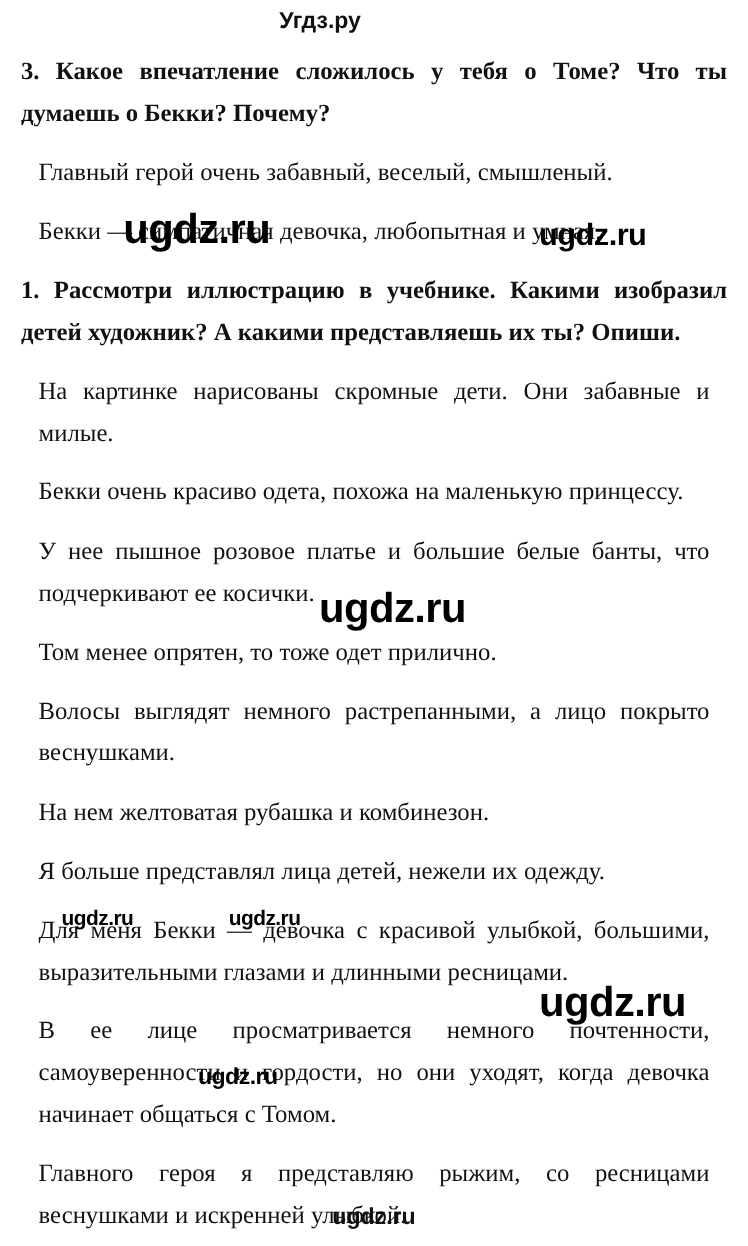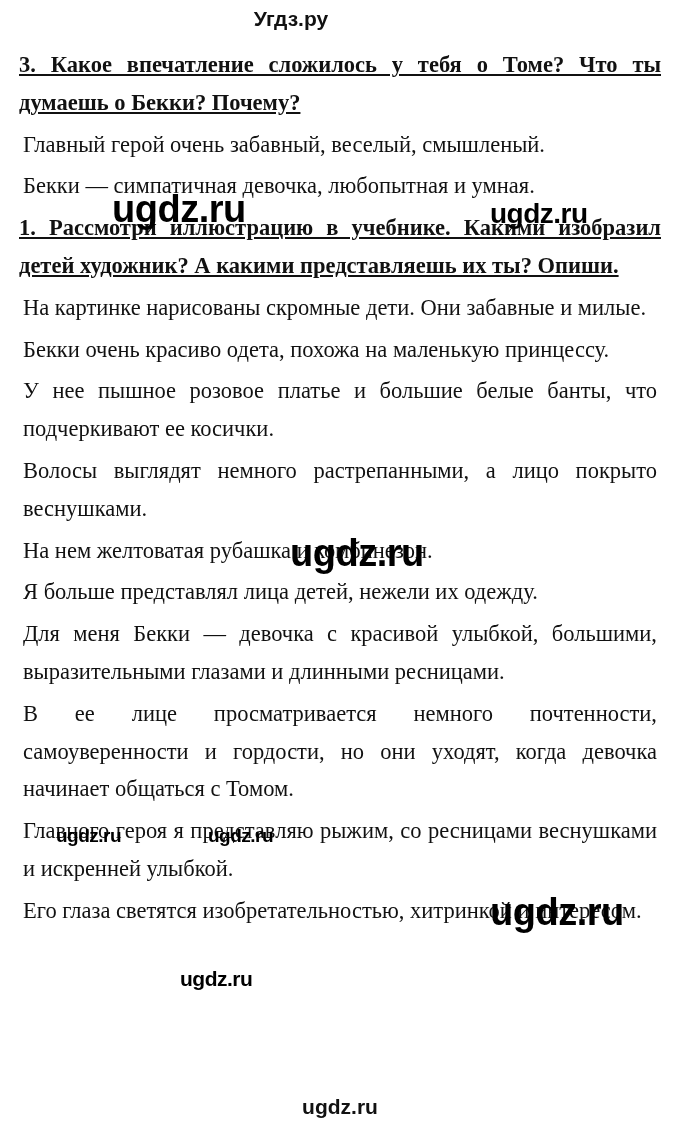--- a/index.html
+++ b/index.html
@@ -41,30 +41,29 @@
     .content {
       position: absolute;
       top: 46px;
       left: 19px;
       width: 642px;
       font-family: "Liberation Serif", serif;
       font-size: 22.5px;
       line-height: 37.8px;
     }
     .p {
-      margin: 4px;
+      margin: 16px;
       text-align: justify;
       text-align-last: left;
     }
     .q {
       font-weight: bold;
       margin: 0;
       text-align: justify;
       text-align-last: left;
-      text-decoration: underline;
     }
     .wm {
       position: absolute;
       font-family: "Liberation Sans", sans-serif;
       font-weight: bold;
       color: #000;
       white-space: nowrap;
       letter-spacing: -0.5px;
     }
   </style>
@@ -77,20 +76,21 @@
   <div>
     <p class="q">3. Какое впечатление сложилось у тебя о Томе? Что ты думаешь о Бекки? Почему?</p>
     <p class="p">Главный герой очень забавный, веселый, смышленый.</p>
     <p class="p">Бекки — симпатичная девочка, любопытная и умная.</p>
   </div>
   <div>
     <p class="q">1. Рассмотри иллюстрацию в учебнике. Какими изобразил детей художник? А какими представляешь их ты? Опиши.</p>
     <p class="p">На картинке нарисованы скромные дети. Они забавные и милые.</p>
     <p class="p">Бекки очень красиво одета, похожа на маленькую принцессу.</p>
     <p class="p">У нее пышное розовое платье и большие белые банты, что подчеркивают ее косички.</p>
+    <p class="p">Том менее опрятен, то тоже одет прилично.</p>
     <p class="p">Волосы выглядят немного растрепанными, а лицо покрыто веснушками.</p>
     <p class="p">На нем желтоватая рубашка и комбинезон.</p>
     <p class="p">Я больше представлял лица детей, нежели их одежду.</p>
     <p class="p">Для меня Бекки — девочка с красивой улыбкой, большими, выразительными глазами и длинными ресницами.</p>
     <p class="p">В ее лице просматривается немного почтенности, самоуверенности и гордости, но они уходят, когда девочка начинает общаться с Томом.</p>
     <p class="p">Главного героя я представляю рыжим, со ресницами веснушками и искренней улыбкой.</p>
     <p class="p">Его глаза светятся изобретательностью, хитринкой и интересом.</p>
   </div>
 </div>
 

